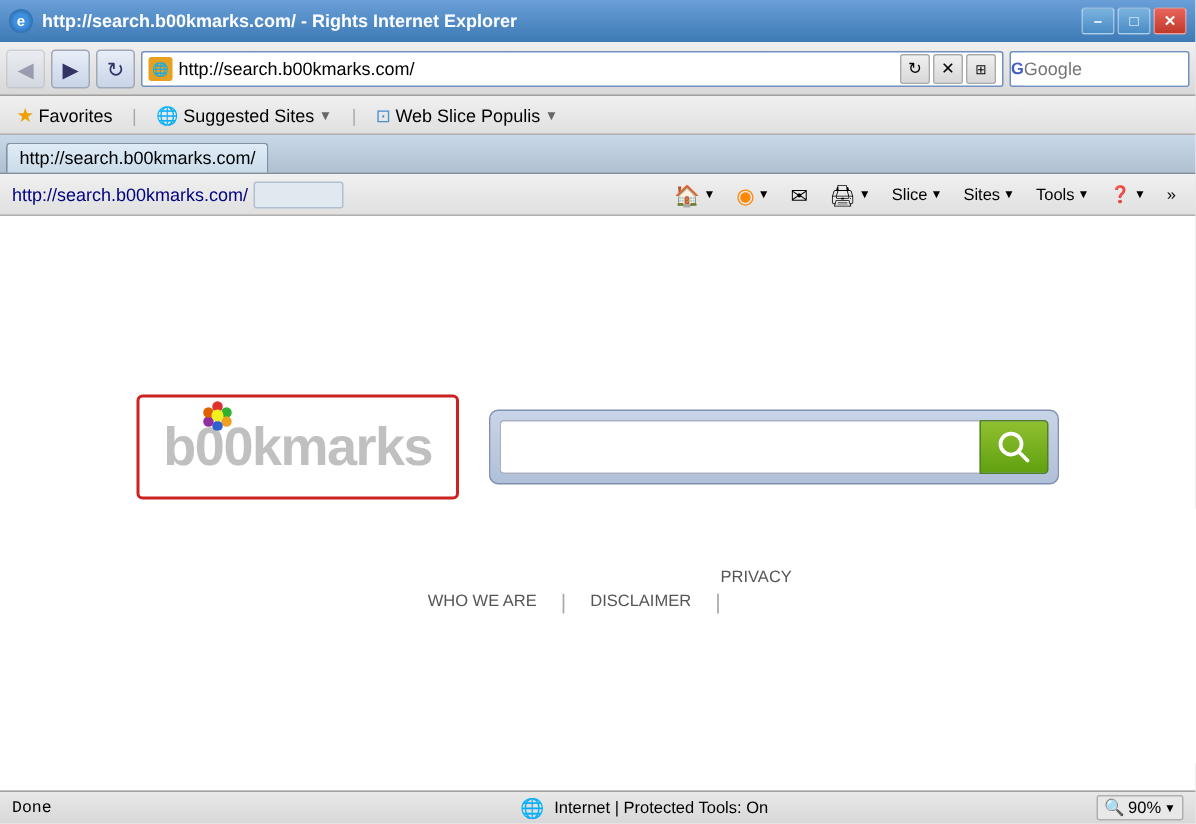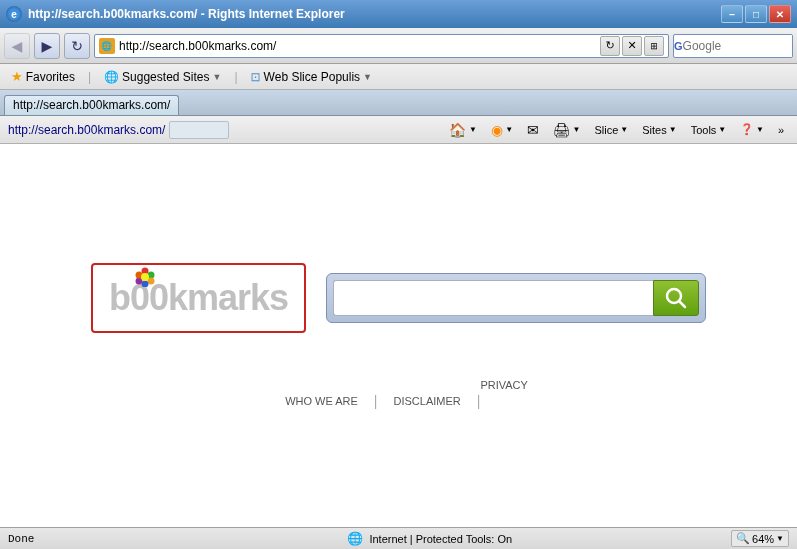--- a/index.html
+++ b/index.html
@@ -535,18 +535,18 @@
   <div class="status-bar">
     <div class="status-left">Done</div>
     <div class="status-middle">
 
       <span style="font-size:13px;">🌐</span>
       <span>Internet | Protected Tools: On</span>
     </div>
     <div class="status-right">
       <div class="zoom-btn">
         <span>🔍</span>
-        <span>64%</span>
+        <span>90%</span>
         <span style="font-size:8px;">▼</span>
       </div>
     </div>
   </div>
 </div>
 
 </body></html>

